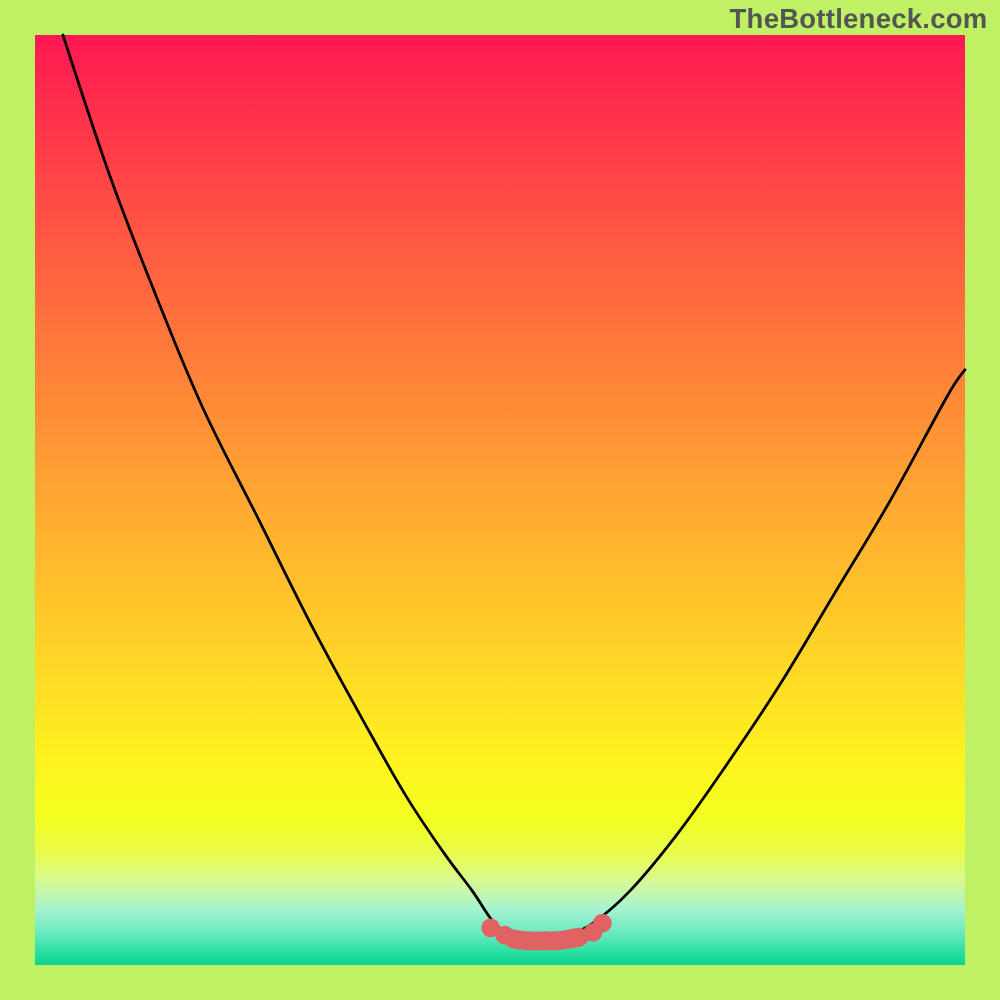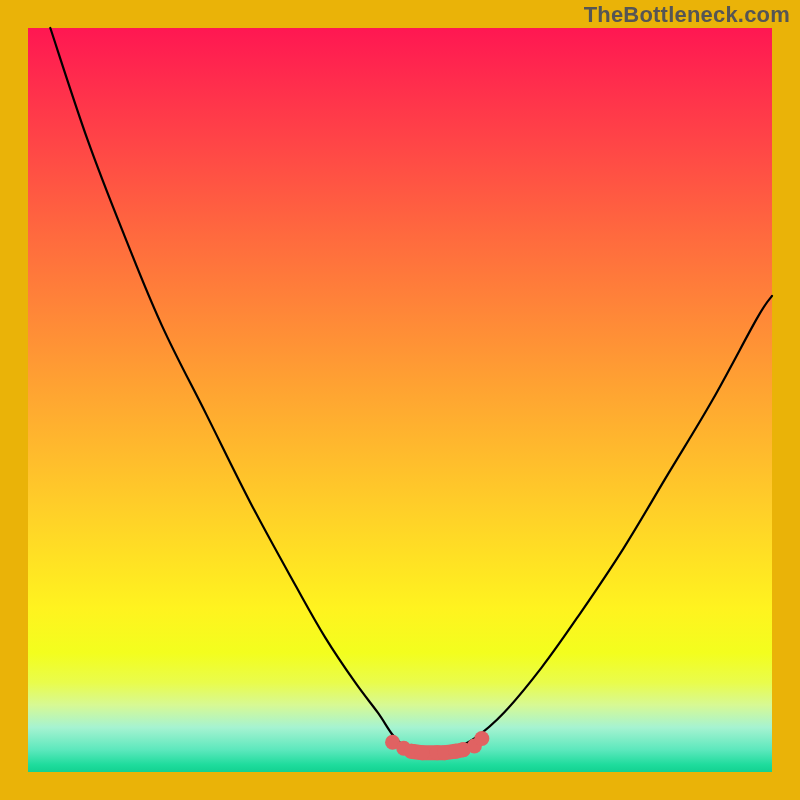--- a/index.html
+++ b/index.html
@@ -9,21 +9,21 @@
     height: 800px;
     background: #000000;
     overflow: hidden;
   }
   .frame {
     position: absolute;
     top: 0;
     left: 0;
     width: 800px;
     height: 800px;
-    background: #eab308;
+    background: #bef264;
   }
   .plot-area {
     position: absolute;
     left: 28px;
     top: 28px;
     width: 744px;
     height: 744px;
     background: linear-gradient(
       to bottom,
       #ff1752 0%,

